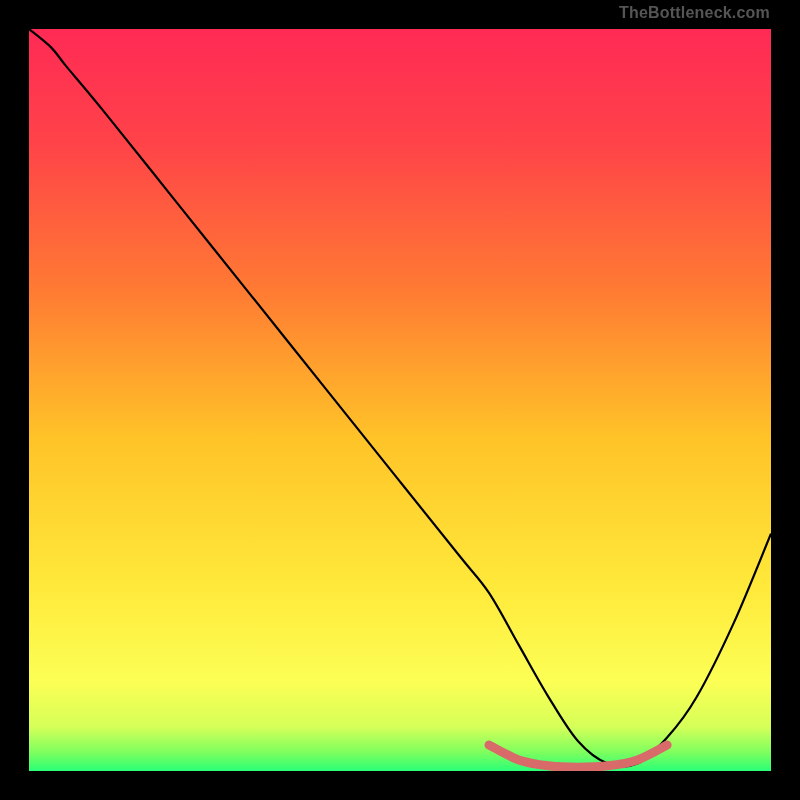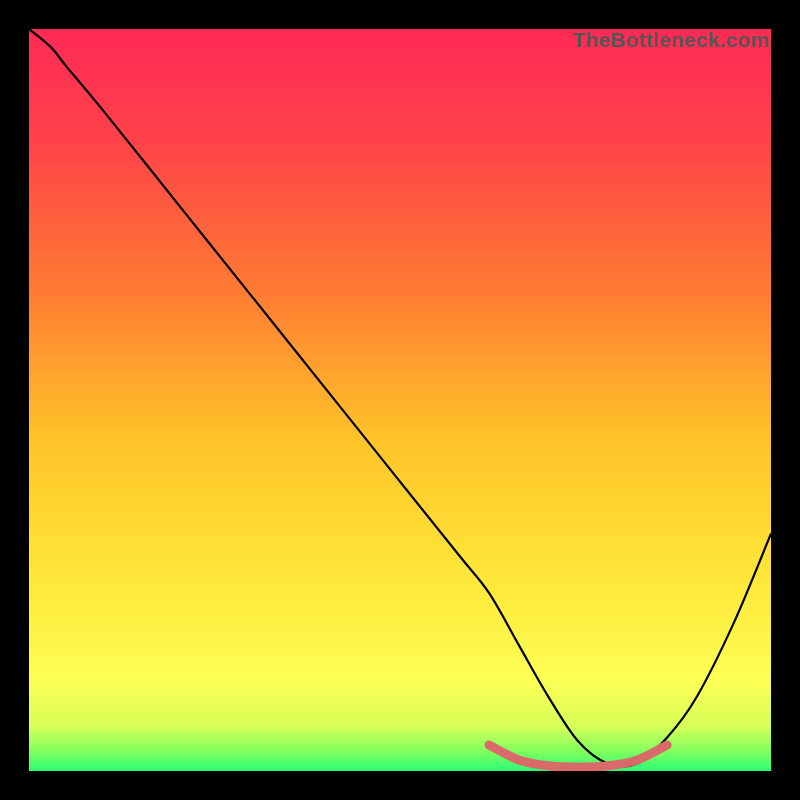--- a/index.html
+++ b/index.html
@@ -31,24 +31,23 @@
     left: 0;
     top: 0;
     width: 742px;
     height: 742px;
   }
   .watermark {
     position: absolute;
     top: 4px;
     right: 30px;
     color: #555;
-    font-size: 21px;
+    font-size: 16px;
     font-weight: bold;
     letter-spacing: 0.2px;
-    margin-top: 24px;
   }
 </style>
 </head>
 <body>
 
 <div class="frame">
   <svg class="gradient" viewBox="0 0 742 742" preserveAspectRatio="none">
     <defs>
       <linearGradient id="bg" x1="0" y1="0" x2="0" y2="1">
           <stop offset="0%" stop-color="#ff2a55"></stop>

